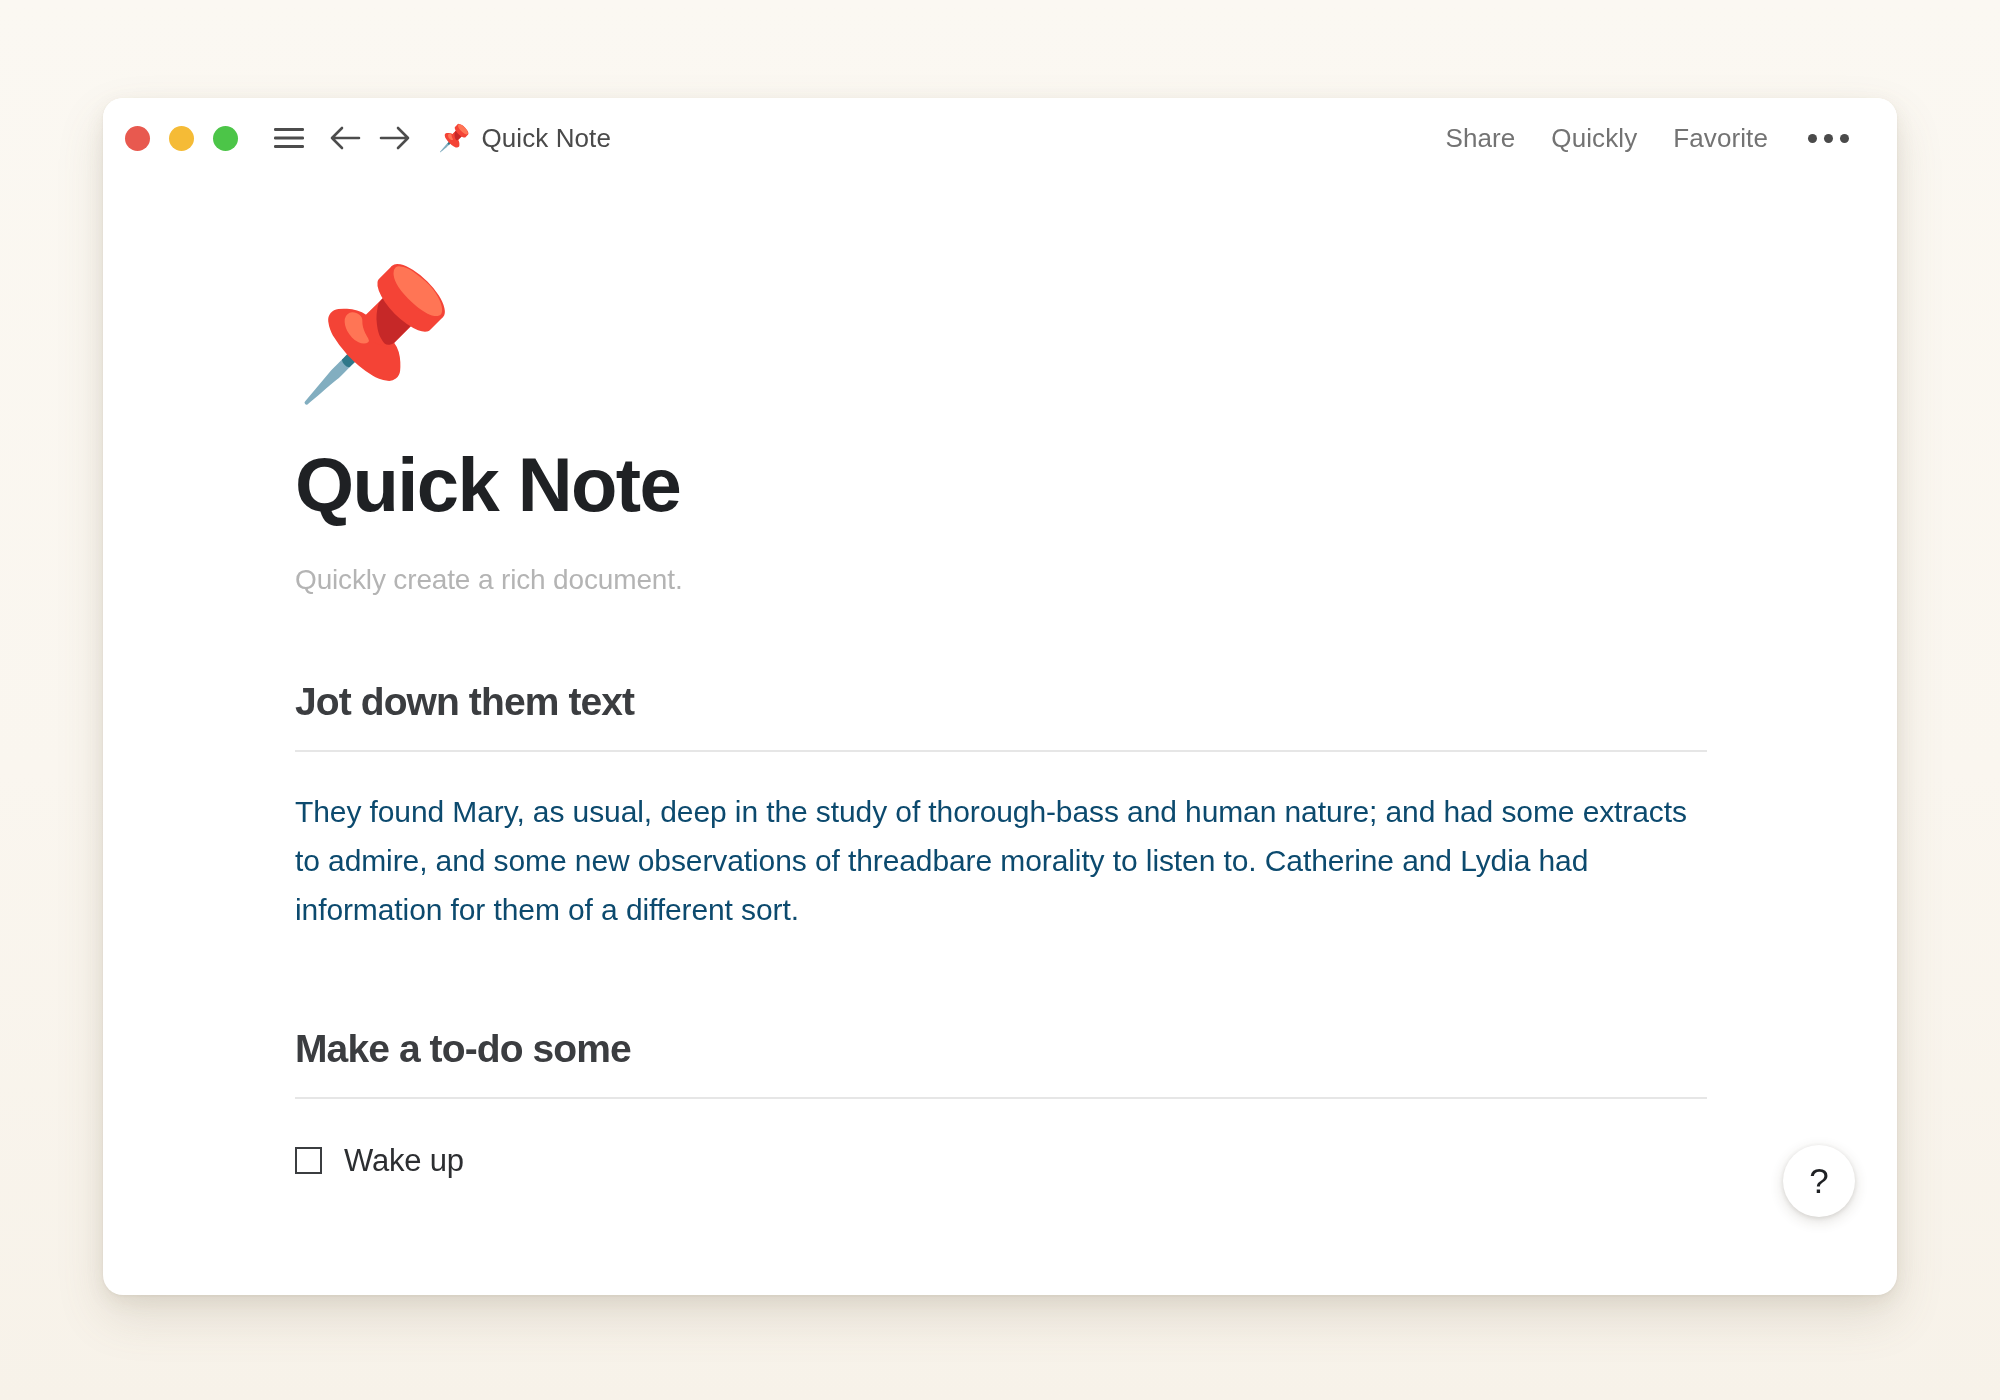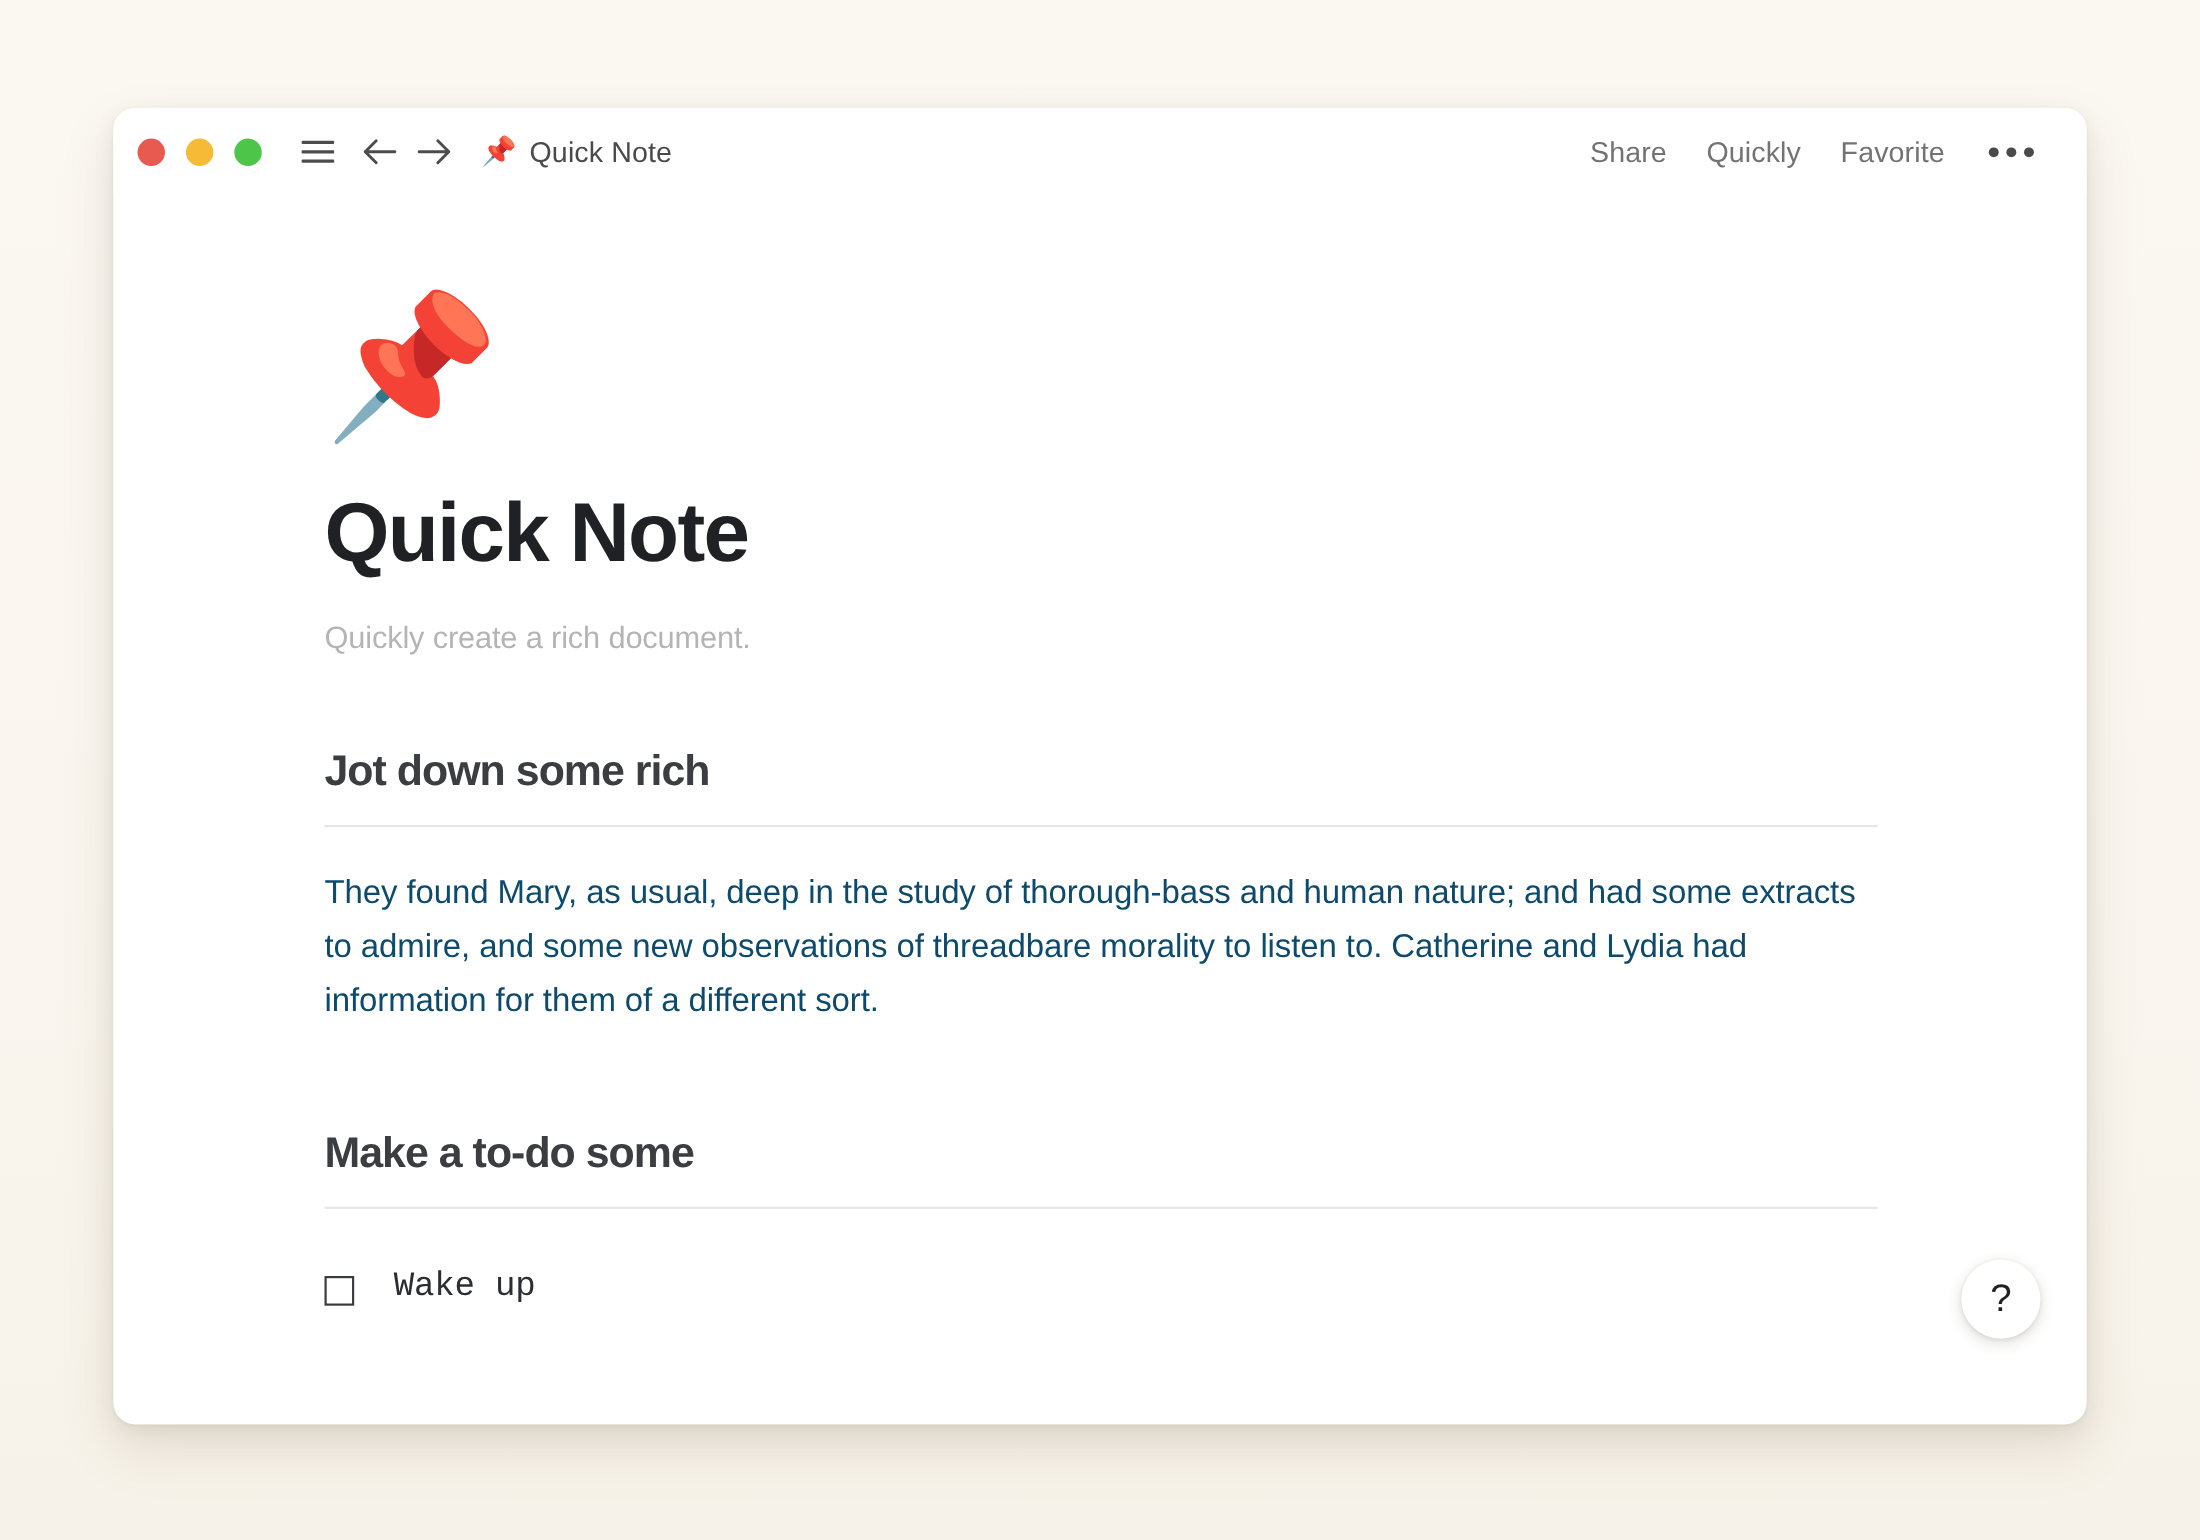--- a/index.html
+++ b/index.html
@@ -182,24 +182,23 @@
     line-height: 1.63;
     color: #0c4a6e;
     width: 1400px;
     letter-spacing: -0.1px;
     margin-bottom: 92px;
   }
 
   .todo-list { margin-top: 6px; }
   .todo-item {
     display: flex;
-    align-items: flex-end;
-    gap: 36px;
+    align-items: center;
+    gap: 22px;
     height: 52px;
-    font-family: Liberation Mono, monospace;
   }
   .todo-box {
     width: 27px;
     height: 27px;
     border: 2.5px solid #3b3d40;
     background: #fff;
     flex: 0 0 auto;
   }
   .todo-label {
     font-size: 31px;
@@ -286,21 +285,21 @@
 
     <div id="doc-scroll">
       <div id="doc-inner">
 
         <span class="doc-emoji">📌</span>
 
         <h1 class="doc-title">Quick Note</h1>
 
         <p class="doc-subtitle">Quickly create a rich document.</p>
 
-        <h2 class="section-heading">Jot down some rich</h2>
+        <h2 class="section-heading">Jot down them text</h2>
         <div class="section-rule"></div>
 
         <p class="doc-paragraph">They found Mary, as usual, deep in the study of thorough-bass and human nature; and had some extracts to admire, and some new observations of threadbare morality to listen to. Catherine and Lydia had information for them of a different sort.</p>
 
         <h2 class="section-heading">Make a to-do some</h2>
         <div class="section-rule"></div>
 
         <div class="todo-list">
           <div class="todo-item">
             <span class="todo-box"></span>

